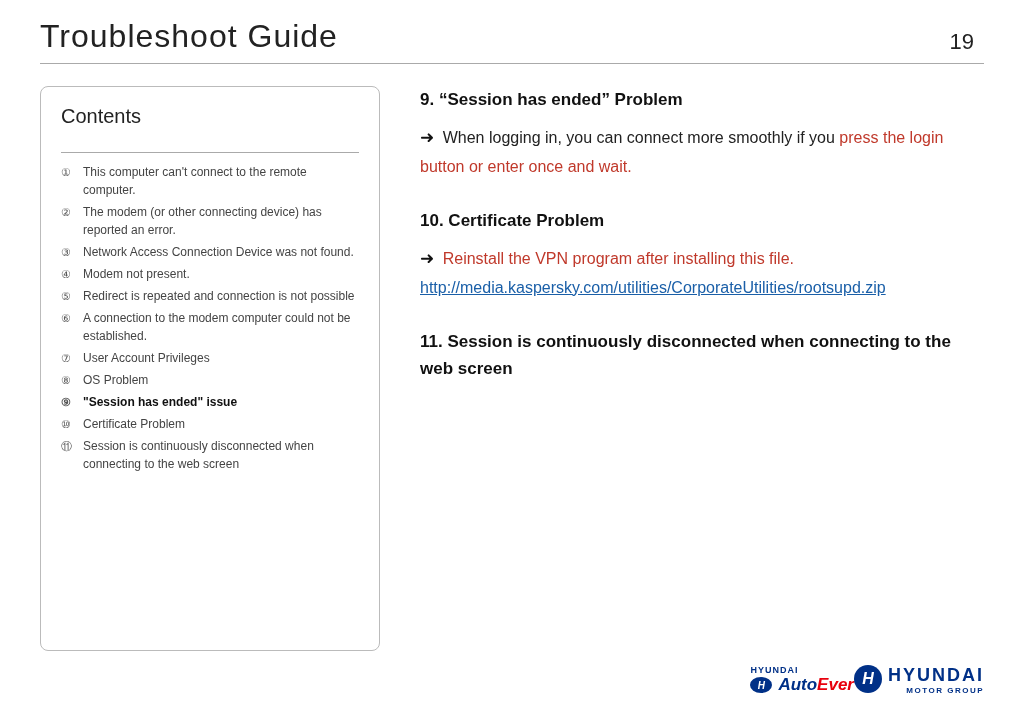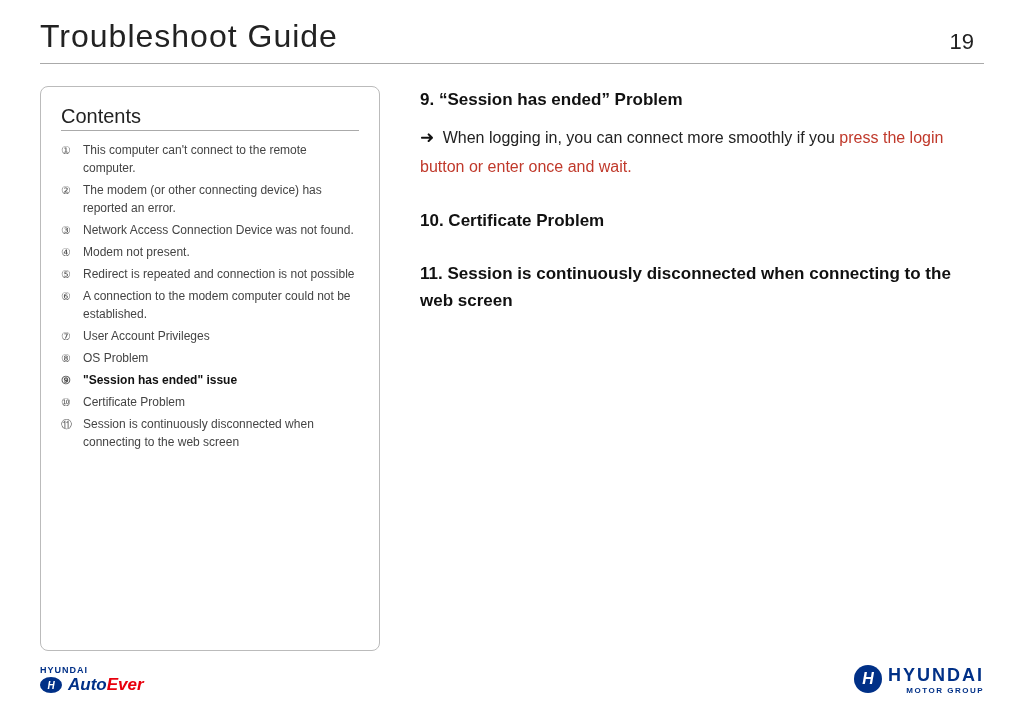--- a/index.html
+++ b/index.html
@@ -63,21 +63,21 @@
       background: #fff;
       flex-shrink: 0;
       height: 565px;
     }
 
     .contents-title {
       font-size: 20px;
       font-weight: 400;
       color: #222;
       margin-bottom: 10px;
-      padding-bottom: 2px;
+      padding-bottom: 24px;
       border-bottom: 1px solid #aaa;
     }
 
     .contents-list {
       list-style: none;
       padding: 0;
       margin-top: 10px;
     }
 
     .contents-list li {
@@ -144,21 +144,21 @@
       word-break: break-all;
     }
 
     
     .footer {
       position: absolute;
       bottom: 14px;
       left: 0;
       right: 0;
       display: flex;
-      justify-content: space-between;
+      justify-content: flex-end;
       align-items: flex-end;
       padding: 0 40px;
     }
 
     .footer-left {
       display: flex;
       flex-direction: column;
       align-items: flex-start;
     }
 
@@ -310,20 +310,26 @@
         </div>
         <div class="section-body">
           <span class="arrow">➜</span>
           <span>When logging in, you can connect more smoothly if you </span><span class="highlight-red">press the login button or enter once and wait.</span>
         </div>
       </div>
 
       <div class="section">
         <div class="section-title">
           <span>10. Certificate Problem</span>
+        </div>
+        <div class="section-body">
+          <span class="arrow">➜</span>
+          <span class="highlight-red">Reinstall the VPN program after installing this file.</span>
+          <br>
+          <a class="link-blue">http://media.kaspersky.com/utilities/CorporateUtilities/rootsupd.zip</a>
         </div>
       </div>
 
       <div class="section">
         <div class="section-title">
           <span>11. Session is continuously disconnected when connecting to the web screen</span>
         </div>
       </div>
 
     </div>

